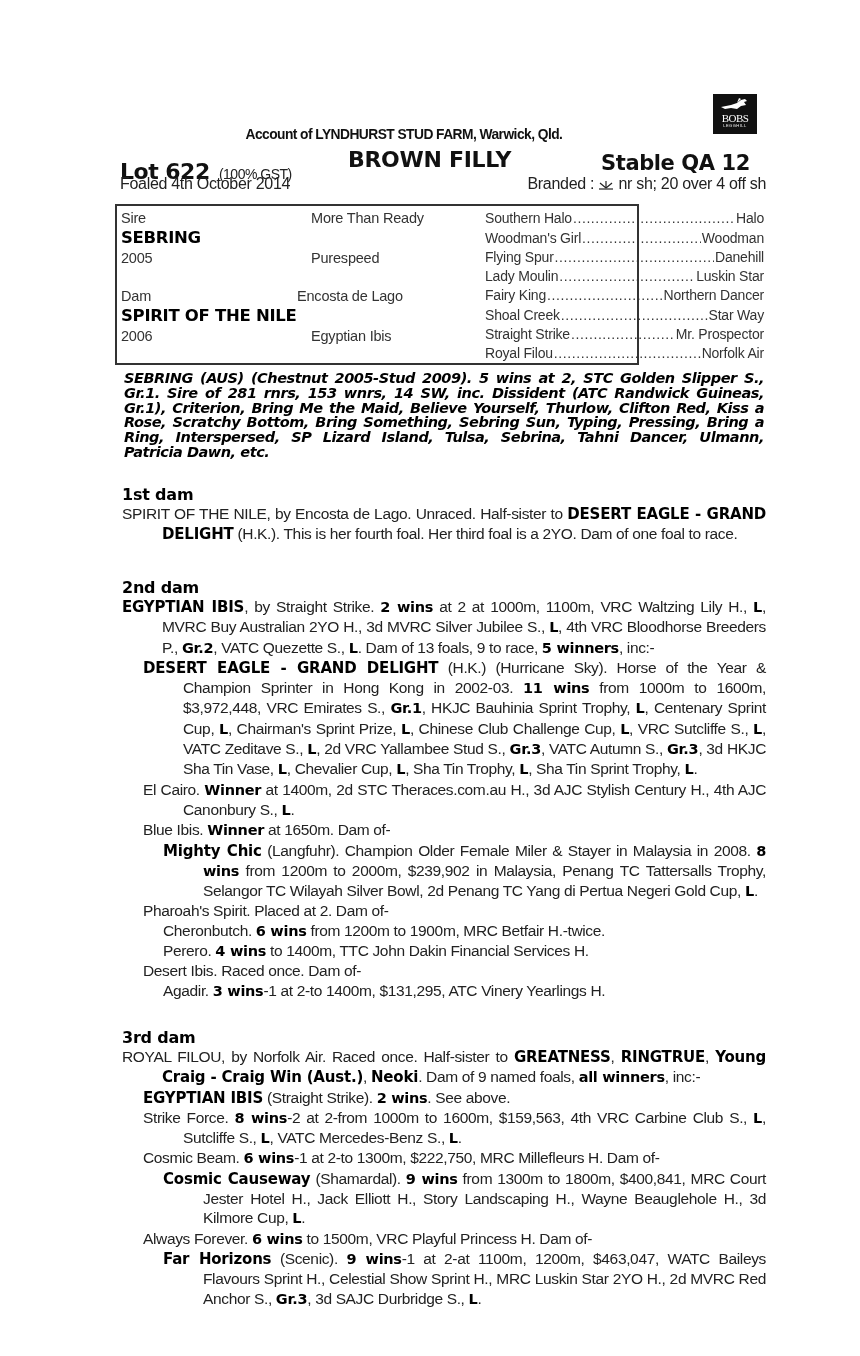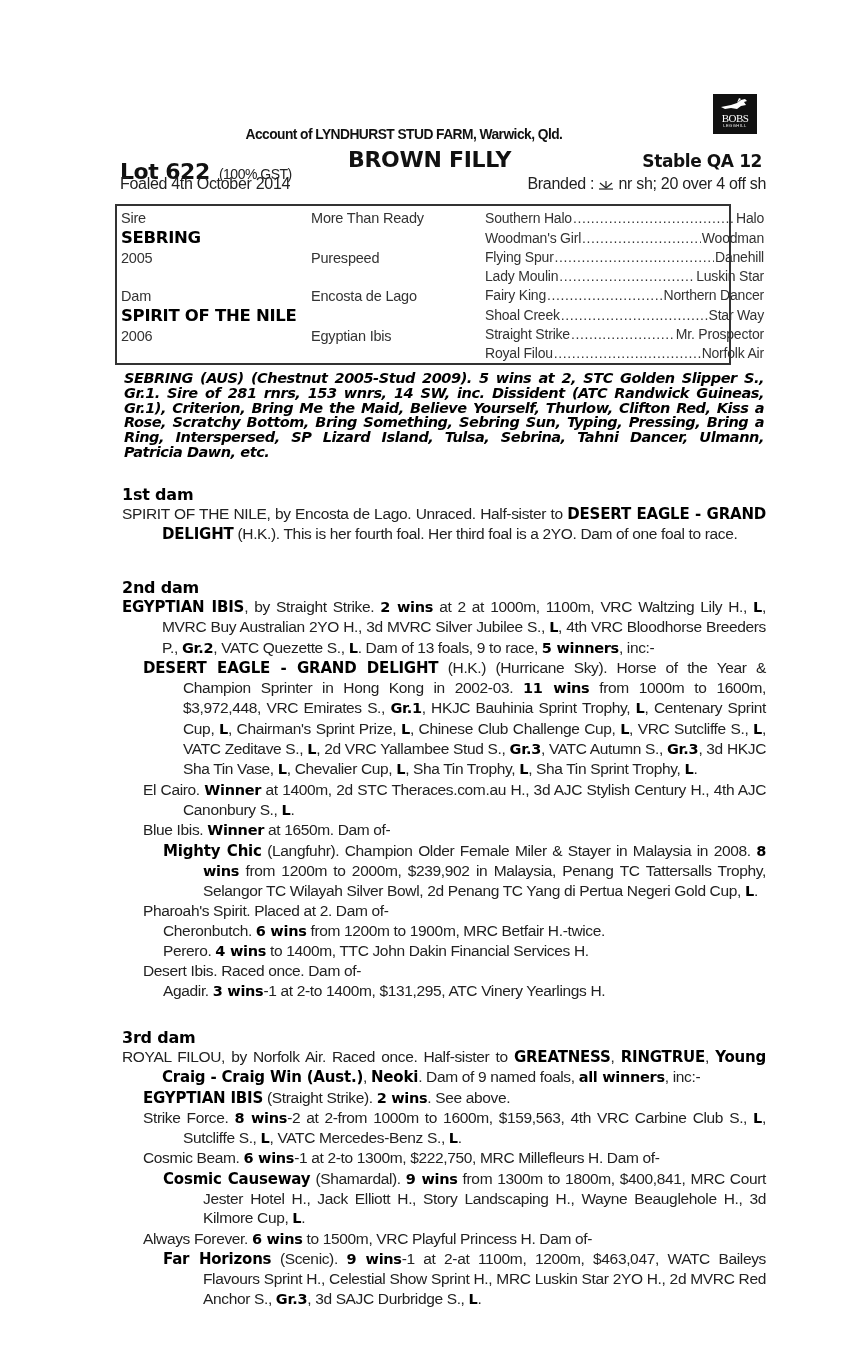--- a/index.html
+++ b/index.html
@@ -11,27 +11,27 @@
   .logo .logo-text { font-family: "Liberation Serif", serif; font-size: 11px; line-height: 10px; letter-spacing: -0.5px; }
   .logo .logo-sub { font-size: 4px; line-height: 6px; letter-spacing: 0.5px; }
 
   .account { position: absolute; left: 0; width: 860px; top: 101px; text-align: center; font-weight: bold; font-size: 15px; letter-spacing: -0.6px; transform: scaleX(0.92); transform-origin: 449px 0; }
   .account span { display: inline-block; margin-left: -60px; }
 
   .lot-row { position: absolute; left: 120px; top: 123px; width: 646px; height: 26px; }
   .lot-title { position: absolute; left: 0; top: 12px; font-weight: 900; font-size: 22px; letter-spacing: -0.5px; font-family: "DejaVu Sans", sans-serif; }
   .lot-title .gst { font-weight: normal; font-size: 14px; font-family: "Liberation Sans", sans-serif; color: #222; margin-left: 2px; }
   .sex { position: absolute; left: 228px; top: 0; font-weight: 900; font-size: 22px; letter-spacing: -0.3px; font-family: "DejaVu Sans", sans-serif; }
-  .stable { position: absolute; right: 4px; top: 4px; font-weight: bold; font-size: 17px; font-family: "DejaVu Sans", sans-serif; letter-spacing: -0.4px; }
+  .stable { position: absolute; right: 16px; top: 4px; font-weight: bold; font-size: 21px; font-family: "DejaVu Sans", sans-serif; letter-spacing: -0.4px; }
 
   .foal-row { position: absolute; left: 120px; top: 151px; width: 646px; font-size: 16px; color: #222; letter-spacing: -0.3px; }
   .foal-row .branded { position: absolute; right: 0; top: 0; white-space: nowrap; }
   .brand-mark { display: inline-block; width: 16px; height: 10px; vertical-align: -1px; }
 
-  .ped-box { position: absolute; left: 115px; top: 180px; width: 616px; height: 161px; border-top: 2px solid #333; border-left: 2px solid #333; border-right: 2px solid #333; border-bottom: 2px solid #333; box-sizing: border-box; }
+  .ped-box { position: absolute; left: 115px; top: 180px; width: 524px; height: 161px; border-top: 2px solid #333; border-left: 2px solid #333; border-right: 2px solid #333; border-bottom: 2px solid #333; box-sizing: border-box; }
   .ped-cell { position: absolute; font-size: 14.5px; color: #333; white-space: nowrap; letter-spacing: -0.2px; }
   .ped-bold { position: absolute; font-size: 16.5px; font-weight: 900; font-family: "DejaVu Sans", sans-serif; color: #000; letter-spacing: -0.3px; white-space: nowrap; }
   .ped-gd { position: absolute; left: 368px; width: 279px; font-size: 14px; color: #333; display: flex; white-space: nowrap; letter-spacing: -0.2px; }
   .ped-gd .dots { flex: 1; overflow: hidden; margin: 0 1px; }
   .ped-gd .dots::before { content: "........................................................................................................................"; letter-spacing: 0.6px; }
 
   .sire-summary { position: absolute; left: 124px; top: 347px; width: 640px; font-weight: bold; font-size: 14.5px; line-height: 14.8px; text-align: justify; font-family: "DejaVu Sans", sans-serif; letter-spacing: -0.45px; color: #000; font-style: italic; }
 
   .section { position: absolute; left: 122px; width: 644px; font-size: 15.5px; line-height: 19.3px; letter-spacing: -0.35px; color: #222; }
   .section h3 { margin: 0; font-size: 16px; font-weight: 900; font-family: "DejaVu Sans", sans-serif; line-height: 18px; color: #000; letter-spacing: -0.2px; }
@@ -86,21 +86,21 @@
   <div class="ped-box">
     <div class="ped-cell" style="left:4px;top:4px">Sire</div>
     <div class="ped-bold" style="left:4px;top:22px">SEBRING</div>
     <div class="ped-cell" style="left:4px;top:44px">2005</div>
     <div class="ped-cell" style="left:194px;top:4px">More Than Ready</div>
     <div class="ped-cell" style="left:194px;top:44px">Purespeed</div>
 
     <div class="ped-cell" style="left:4px;top:82px">Dam</div>
     <div class="ped-bold" style="left:4px;top:100px">SPIRIT OF THE NILE</div>
     <div class="ped-cell" style="left:4px;top:122px">2006</div>
-    <div class="ped-cell" style="left:194px;top:82px">Encosta de Lago</div>
+    <div class="ped-cell" style="left:180px;top:82px">Encosta de Lago</div>
     <div class="ped-cell" style="left:194px;top:122px">Egyptian Ibis</div>
 
     <div class="ped-gd" style="top:4px">
         <span>Southern Halo</span>
         <span class="dots"></span>
         <span>Halo</span>
       </div>
     <div class="ped-gd" style="top:24px">
         <span>Woodman's Girl</span>
         <span class="dots"></span>

